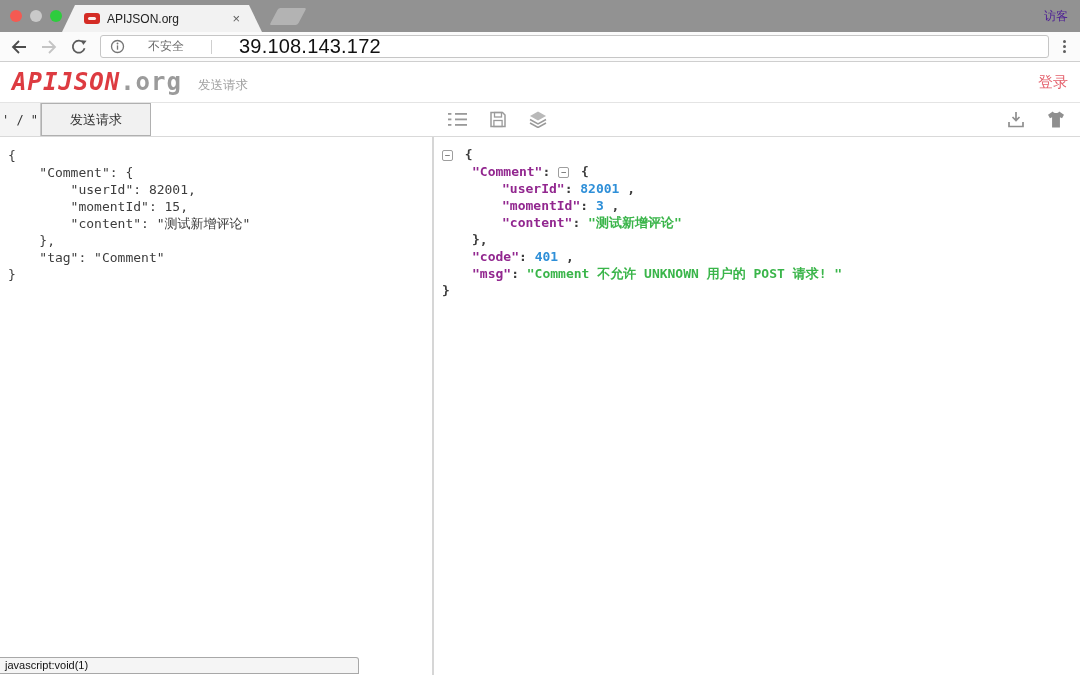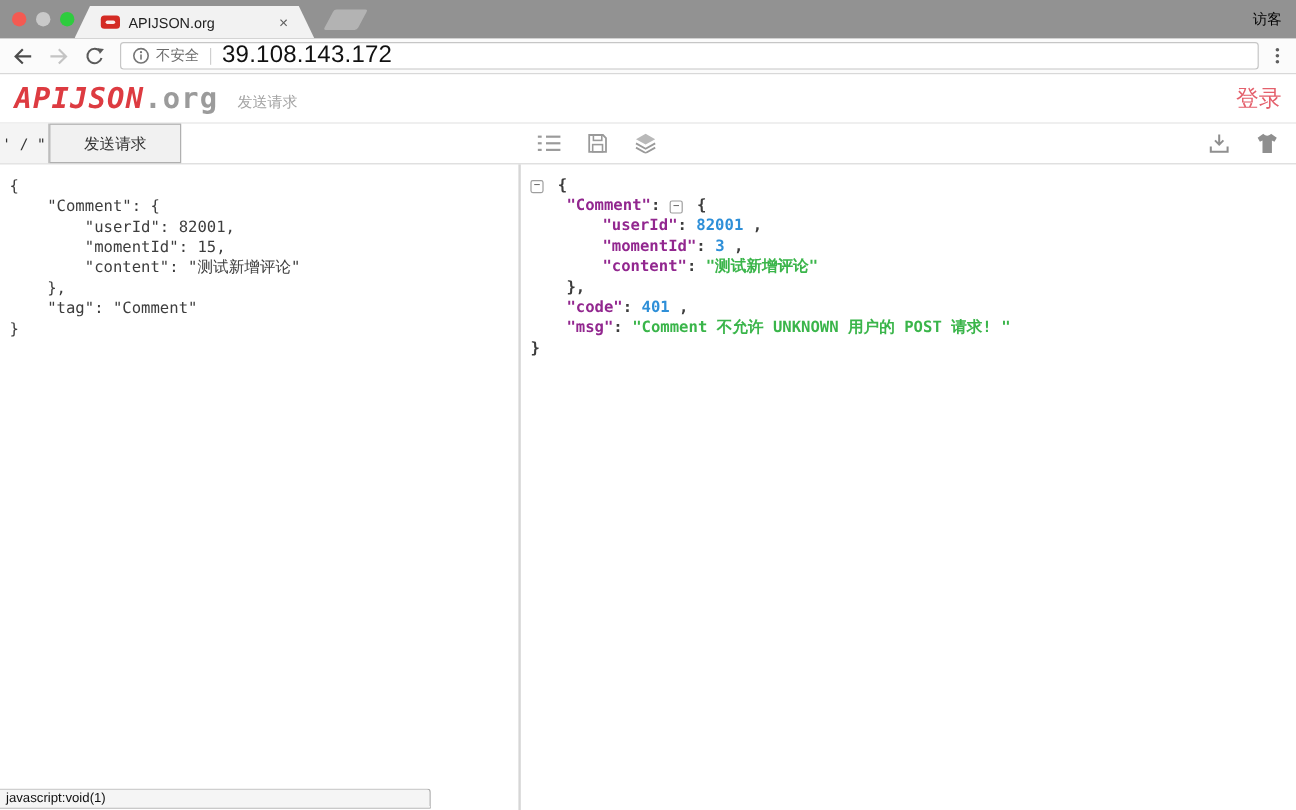--- a/index.html
+++ b/index.html
@@ -18,44 +18,44 @@
          background:#f2f2f2; clip-path:polygon(0 100%, 13px 0, 187px 0, 100% 100%);
          display:flex; align-items:center; padding:0 22px 0 22px; }
   .favicon { width:16px; height:11px; background:#d42b24; border-radius:3px;
              margin-right:7px; position:relative; flex:0 0 auto; }
   .favicon::after { content:""; position:absolute; left:4px; top:4px; width:8px; height:3px;
                     border-radius:2px; background:#fff; opacity:.9; }
   .tab-title { font-size:12px; color:#222; flex:1; white-space:nowrap; overflow:hidden; }
   .tab-close { font-size:13px; color:#5f5f5f; cursor:default; margin-left:6px; }
   .newtab { position:absolute; left:274px; top:8px; width:28px; height:17px;
             background:#b3b3b3; transform:skewX(-28deg); border-radius:2px; }
-  .guest { position:absolute; right:12px; top:8px; font-size:12px; color:#000000; }
+  .guest { position:absolute; right:12px; top:8px; font-size:12px; color:#4c1d95; }
 
   
   .toolbar { height:30px; background:#fbfbfb; border-bottom:1px solid #cfcfcf;
              display:flex; align-items:center; padding:0 10px; }
   .nav-ic { width:18px; height:16px; margin-right:12px; flex:0 0 auto; }
   .omnibox { flex:1; height:23px; background:#fff; border:1px solid #c6c6c6;
              border-radius:3px; display:flex; align-items:center; padding:0 9px;
-             margin-right:10px; }
+             margin-right:10px;gap:18px; }
   .sec-label { font-size:12px; color:#6b6b6b; margin-left:5px; white-space:nowrap; }
   .omni-sep { width:1px; height:14px; background:#cfcfcf; margin:0 9px; }
   .url-text { font-size:20px; color:#111; letter-spacing:.2px; }
   .menu-dots { display:flex; flex-direction:column; gap:2px; padding:3px 4px; }
   .menu-dots i { width:3px; height:3px; border-radius:50%; background:#5f5f5f; }
 
   
   .site-header { height:41px; background:#fff; border-bottom:1px solid #e4e4e4;
                  display:flex; align-items:center; padding:0 12px; }
   .logo { font-family:"DejaVu Sans Mono", monospace; font-weight:bold; font-size:24px;
           letter-spacing:1px; white-space:nowrap; }
   .logo .l1 { color:#dd3b41;font-style:italic; }
   .logo .l2 { color:#9b9b9b; }
   .subtitle { font-size:12.5px; color:#a3a3a3; margin-left:16px; padding-top:6px; }
-  .login { margin-left:auto; font-size:19px; color:#e4606c; cursor:pointer; }
+  .login { margin-left:auto; font-size:15px; color:#e4606c; cursor:pointer; }
 
   
   .request-row { height:34px; border-bottom:1px solid #d9d9d9; display:flex; }
   .req-left { width:434px; display:flex; flex:0 0 auto; }
   .quote-btn { width:41px; background:#f4f4f4; border-right:1px solid #c9c9c9;
                font-family:"DejaVu Sans Mono", monospace; font-size:12px; color:#333;
                display:flex; align-items:center; justify-content:center; }
   .url-input { flex:1; border:none; outline:none; background:#fff;
                font-family:"DejaVu Sans Mono", monospace; font-size:13px; color:#1d1d1d;
                padding:0 6px; }

